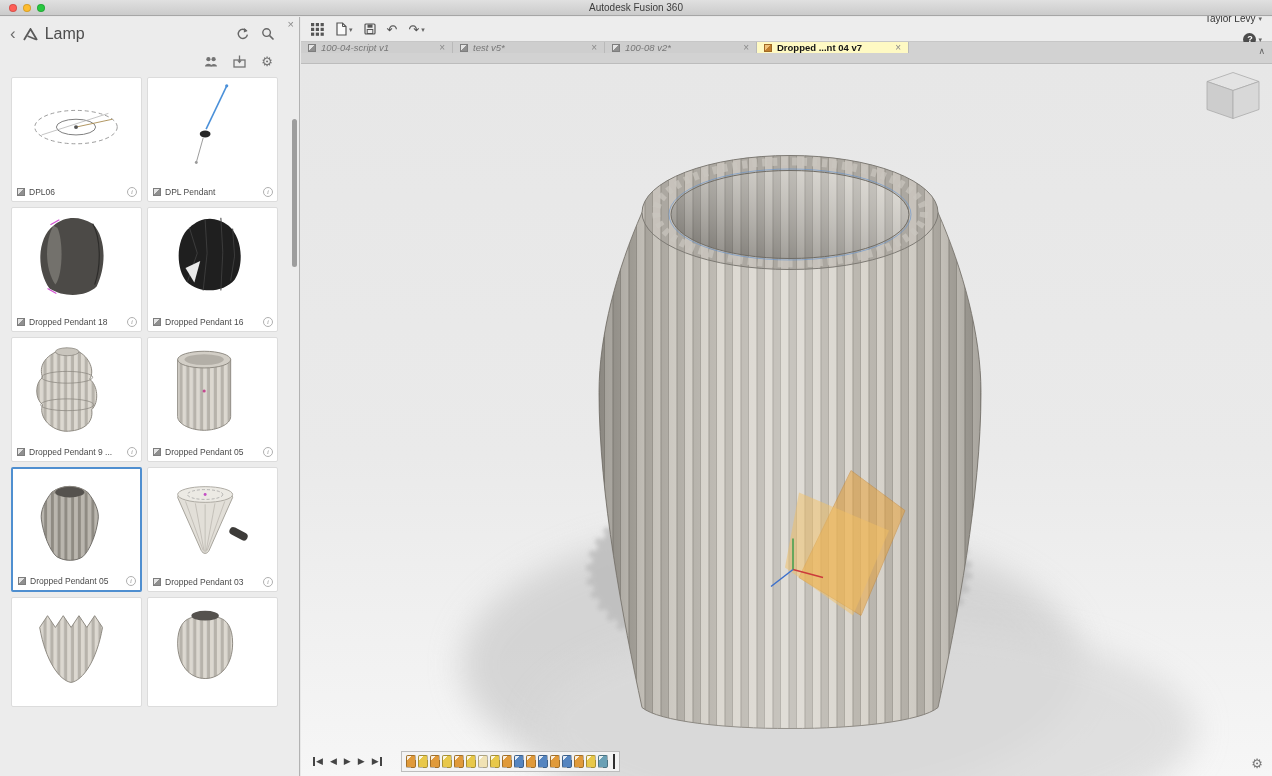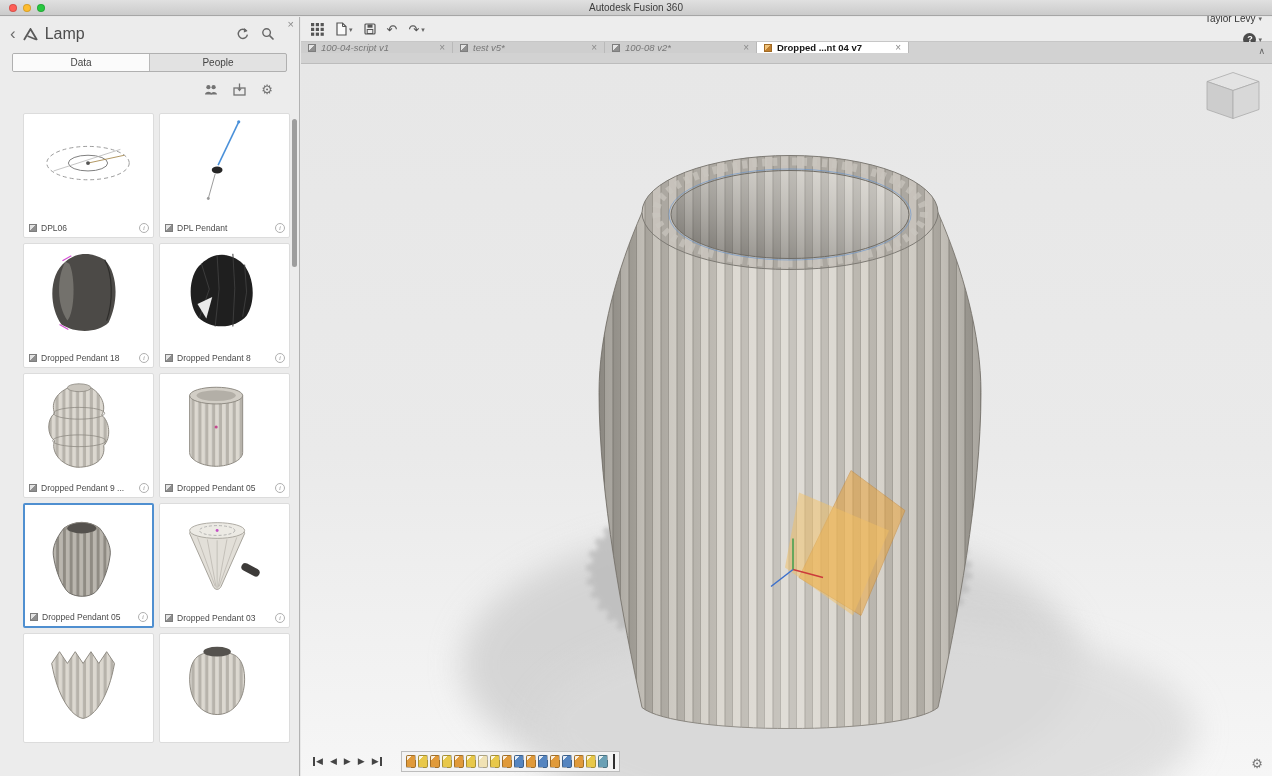--- a/index.html
+++ b/index.html
@@ -23,21 +23,21 @@
   .panel-close { position:absolute; top:1px; right:5px; font-size:11px; color:#8a8a8a; cursor:default; }
   .panel-header { height:34px; display:flex; align-items:center; padding:0 10px; gap:7px; }
   .back { font-size:17px; color:#6a6a6a; line-height:1; margin-top:-2px; }
   .panel-title { font-size:16px; color:#4c4c4c; flex:1; }
   .hdr-icons { display:flex; gap:12px; margin-right:14px; }
   .seg { display:flex; margin:2px 12px 7px; border:1px solid #b0b0b0; border-radius:2px; overflow:hidden; height:19px; background:#e2e2e2; }
   .seg-btn { flex:1; font-size:10px; color:#444; display:flex; align-items:center; justify-content:center; }
   .seg-btn.active { background:#fbfbfb; }
   .seg-btn + .seg-btn { border-left:1px solid #b9b9b9; }
   .panel-toolbar { display:flex; justify-content:flex-end; gap:15px; align-items:center; padding:4px 26px 9px 0; }
-  .grid { display:flex; flex-wrap:wrap; gap:5px; padding:0 0 0 23px; width:290px;margin-top:8px; }
+  .grid { display:flex; flex-wrap:wrap; gap:5px; padding:0 0 0 11px; width:290px; }
   .card { width:131px; background:#fff; border:1px solid #dcdcdc; border-radius:2px; }
   .card.selected { border:2px solid #4f8fd0; }
   .thumb { width:100%; height:108px; display:block; }
   .card.selected .thumb { height:106px; }
   .card-label { display:flex; align-items:center; gap:4px; padding:1px 4px 4px 5px; font-size:8.5px; color:#4a4a4a; white-space:nowrap; overflow:hidden; }
   .cube-glyph { flex:0 0 auto; width:8px; height:8px; background:linear-gradient(135deg,#e4e4e4 45%,#8f8f8f 45%); border:1px solid #7d7d7d; }
   .cube-glyph.orange { background:linear-gradient(135deg,#f0c27a 45%,#c07f2e 45%); border-color:#a06a24; }
   .info { flex:0 0 auto; margin-left:auto; width:10px; height:10px; border:1px solid #b0b0b0; border-radius:50%;
     color:#9a9a9a; font-size:7px; line-height:9px; text-align:center; font-style:italic; font-family:"Liberation Serif",serif; }
   .scrollbar { position:absolute; right:2px; top:102px; width:5px; height:148px; background:#9d9d9d; border-radius:3px; }
@@ -50,21 +50,21 @@
   .glyph { font-size:13px; color:#555; line-height:1; }
   .caret { font-size:7px; color:#666; line-height:1; }
   .tool-right { margin-left:auto; display:flex; align-items:flex-end; gap:9px;flex-direction:column; }
   .user-chip { font-size:10px; color:#333; display:flex; align-items:center; gap:3px; }
   .help-badge { width:13px; height:13px; border-radius:50%; background:#4c4c4c; color:#fff;
     font-size:9px; font-weight:bold; text-align:center; line-height:13px; }
 
   .doc-tabbar { height:22px; background:#d2d2d2; display:flex; align-items:flex-start; position:relative; border-bottom:1px solid #bcbcbc; }
   .doc-tab { width:152px; display:flex; align-items:center; gap:5px; padding:0 7px; border-right:1px solid #b9b9b9;
     font-size:9.5px; color:#777; font-style:italic; background:#cecece; }
-  .doc-tab.active { background:#ffffff; font-style:normal; color:#141414; font-weight:bold; }
+  .doc-tab.active { background:#fef9c3; font-style:normal; color:#141414; font-weight:bold; }
   .doc-tab .lbl { overflow:hidden; white-space:nowrap; }
   .tab-close { margin-left:auto; color:#8a8a8a; font-size:10px; font-style:normal; font-weight:normal; }
   .tab-collapse { position:absolute; right:7px; top:4px; font-size:9px; color:#666; }
 
   .canvas { position:absolute; top:48px; left:0; right:0; bottom:0;
     background:linear-gradient(180deg,#e7e7e7 0%,#eaeaea 55%,#f6f6f6 100%); overflow:hidden; }
   .scene { position:absolute; inset:0; width:100%; height:100%; }
 
   
   .timeline { position:absolute; left:12px; bottom:4px; display:flex; align-items:center; z-index:5; }
@@ -143,24 +143,20 @@
         <path d="M11.5,4 A4.6,4.6 0 1 0 12.4,7.6" fill="none" stroke="#666" stroke-width="1.4"></path>
         <path d="M9.2,1 L12.6,3.9 L8.8,5.4 Z" fill="#666"></path>
       </svg>
       <svg width="14" height="14" viewBox="0 0 14 14">
         <circle cx="5.6" cy="5.6" r="3.8" fill="none" stroke="#666" stroke-width="1.4"></circle>
         <line x1="8.6" y1="8.6" x2="12.5" y2="12.5" stroke="#666" stroke-width="1.6"></line>
       </svg>
     </div>
   </div>
 
-  <div class="seg">
-    <div class="seg-btn active">Data</div>
-    <div class="seg-btn">People</div>
-  </div>
 
   <div class="panel-toolbar">
     <svg width="14" height="11" viewBox="0 0 14 11">
       <circle cx="4.4" cy="3.2" r="2.1" fill="#737373"></circle>
         <circle cx="9.6" cy="3.2" r="2.1" fill="#737373"></circle>
       <path d="M1,10.5 C1,6.8 7.8,6.8 7.8,10.5 Z" fill="#737373"></path>
       <path d="M6.6,10.5 C6.6,7 13,7 13,10.5 Z" fill="#737373"></path>
     </svg>
     <svg width="13" height="13" viewBox="0 0 13 13">
       <rect x="1" y="5" width="11" height="7" fill="none" stroke="#737373" stroke-width="1.3"></rect>
@@ -221,21 +217,21 @@
       <svg class="thumb" viewBox="0 0 131 110">
         <path d="M42,20 C29,30 27,60 39,75 C53,88 77,86 88,73 C98,58 96,30 82,18 C67,7 53,10 42,20 Z" fill="#1f1f1f"></path>
         <polyline points="42,20 50,46 40,75" fill="none" stroke="#3c3c3c" stroke-width="1"></polyline>
         <polyline points="58,12 60,46 56,84" fill="none" stroke="#3c3c3c" stroke-width="1"></polyline>
         <polyline points="74,10 76,45 74,84" fill="none" stroke="#3c3c3c" stroke-width="1"></polyline>
         <polyline points="86,21 88,49 84,74" fill="none" stroke="#3c3c3c" stroke-width="1"></polyline>
         <path d="M38,61 L53,54 L47,76 Z" fill="#eaeaea"></path>
       </svg>
       <div class="card-label">
         <span class="cube-glyph"></span>
-        <span>Dropped Pendant 8</span>
+        <span>Dropped Pendant 16</span>
         <span class="info">i</span>
       </div>
     </div>
 
     <div class="card">
       <svg class="thumb" viewBox="0 0 131 110">
         <path d="M50,12 C32,18 27,30 31,40 C23,46 23,62 31,68 C27,78 36,93 54,95 C72,95 83,87 81,73 C89,65 87,48 79,42 C85,32 77,16 63,12 C57,10 53,10 50,12 Z" fill="url(#pls)" stroke="#8e8a82" stroke-width="1"></path>
         <ellipse cx="56" cy="40" rx="26" ry="6" fill="none" stroke="#8e8a82" stroke-width="0.8"></ellipse>
         <ellipse cx="56" cy="68" rx="27" ry="6" fill="none" stroke="#8e8a82" stroke-width="0.8"></ellipse>
         <ellipse cx="56" cy="14" rx="12" ry="4" fill="#c9c5bd" stroke="#8e8a82" stroke-width="0.8"></ellipse>

